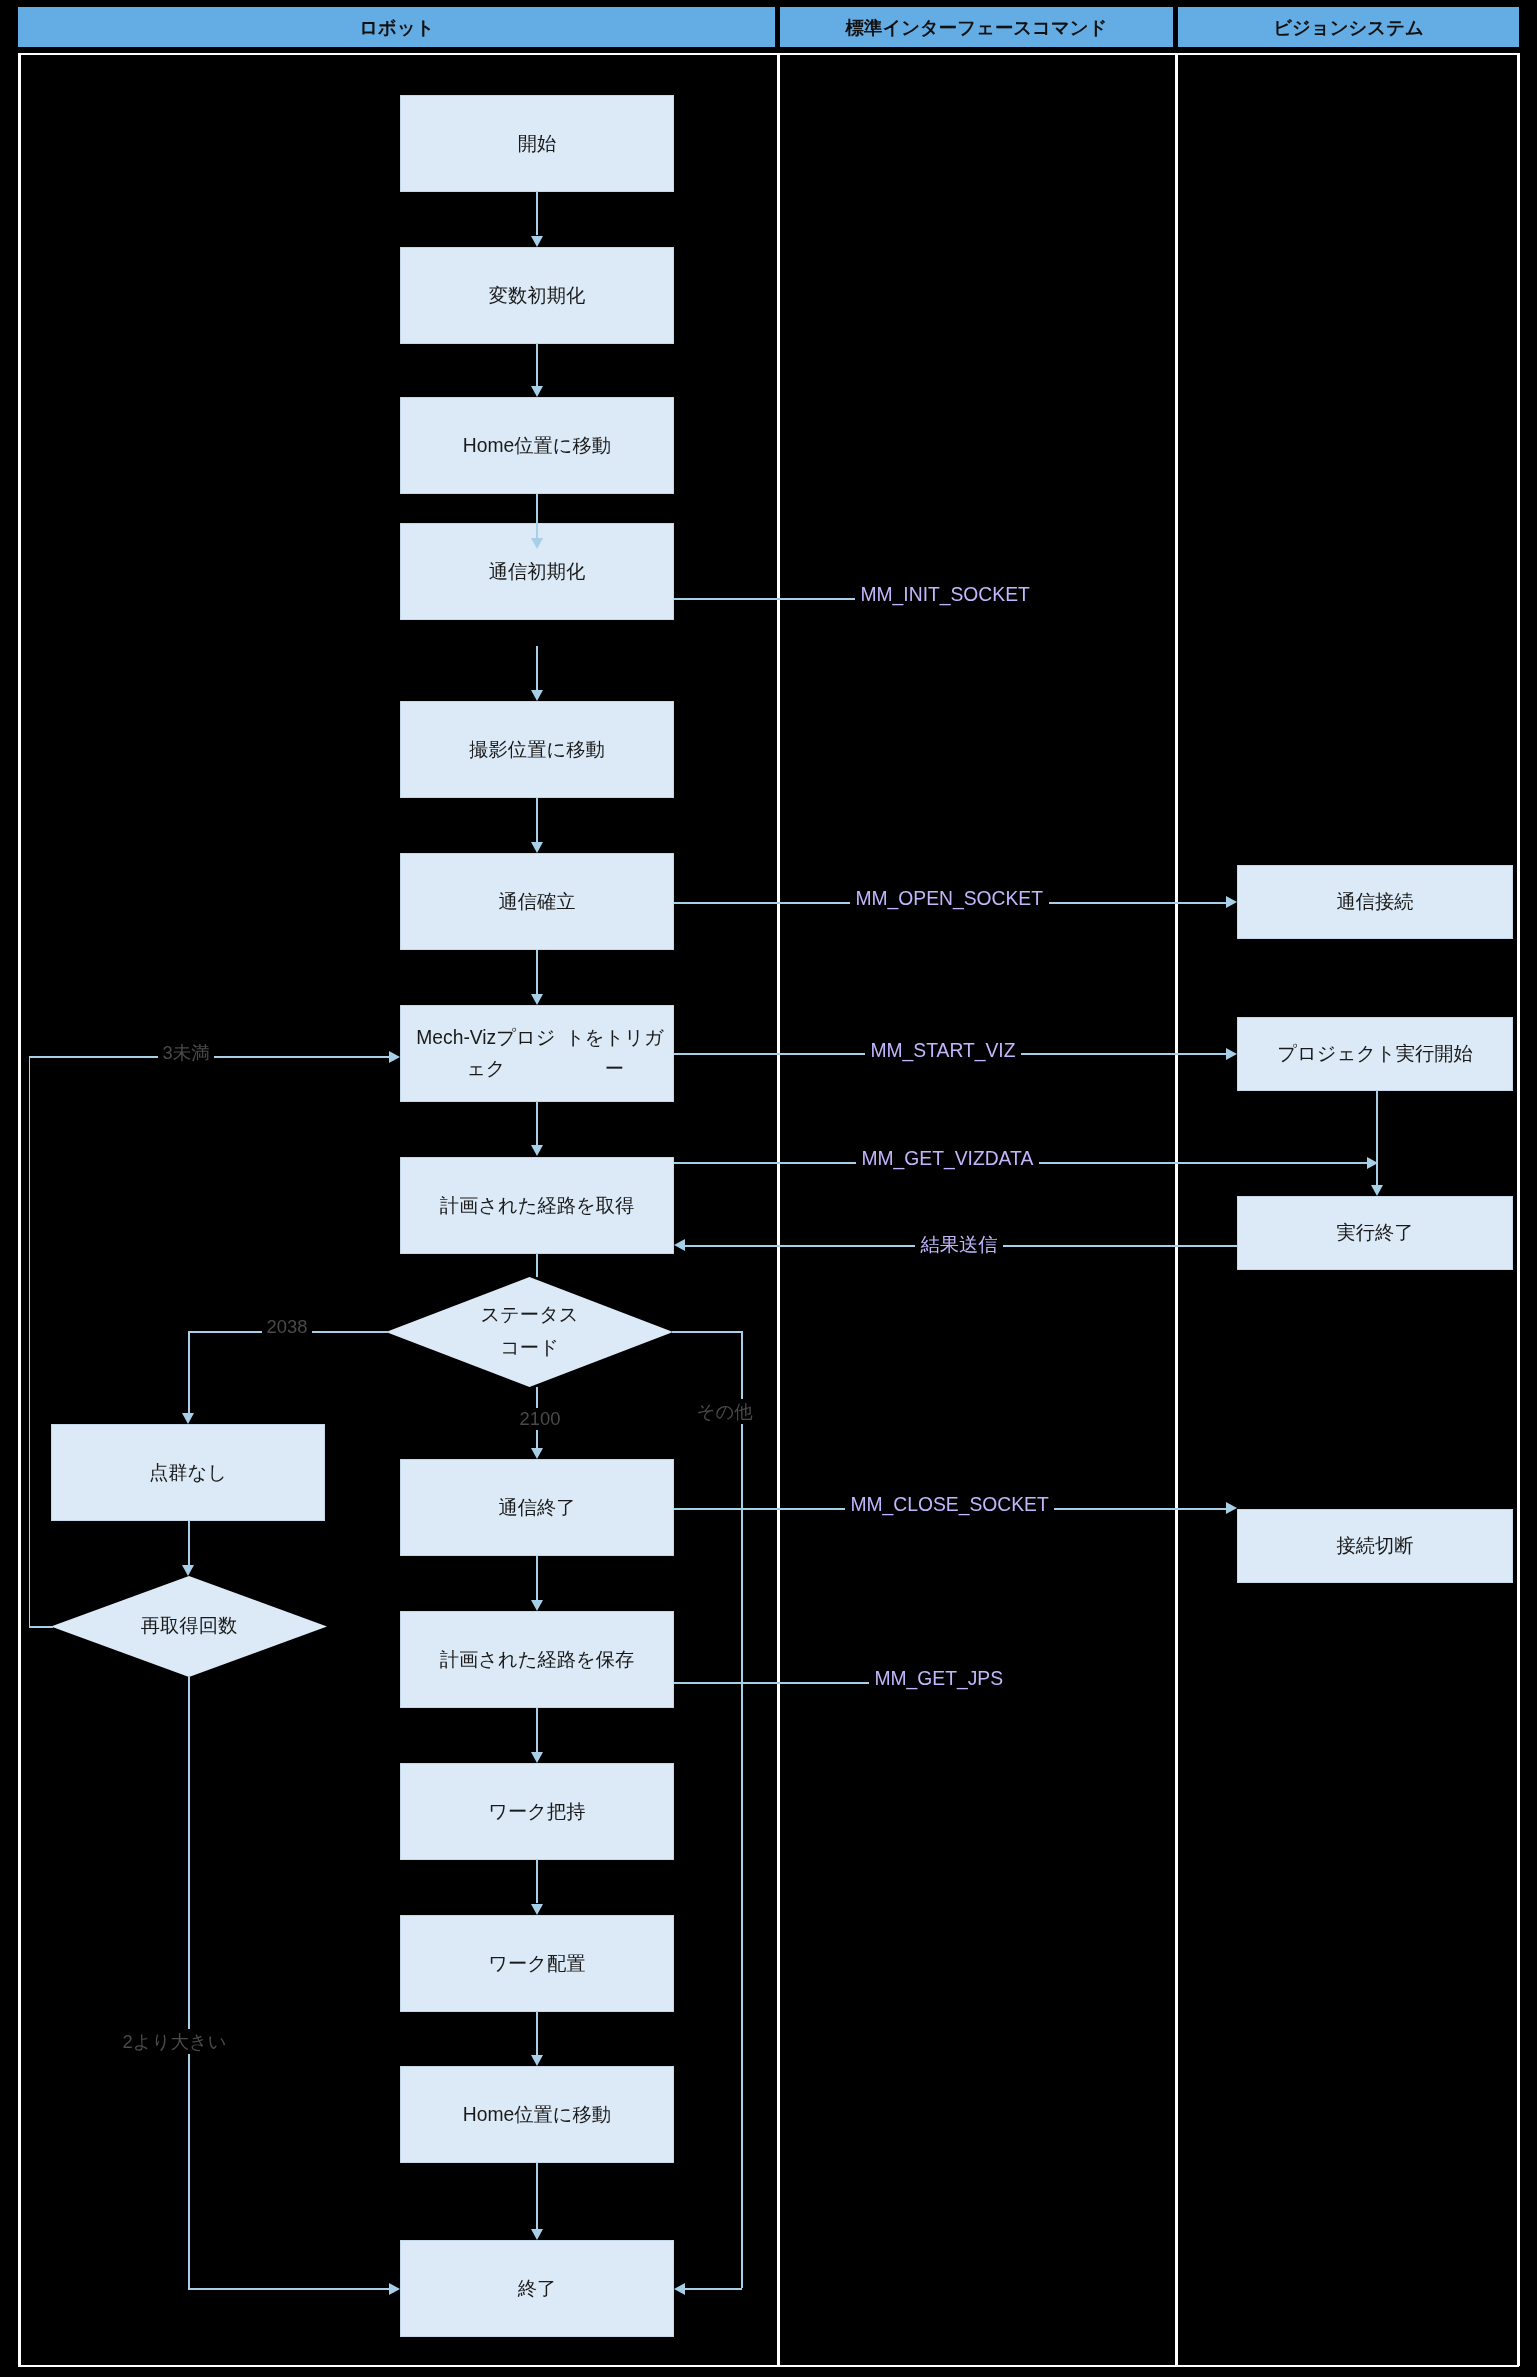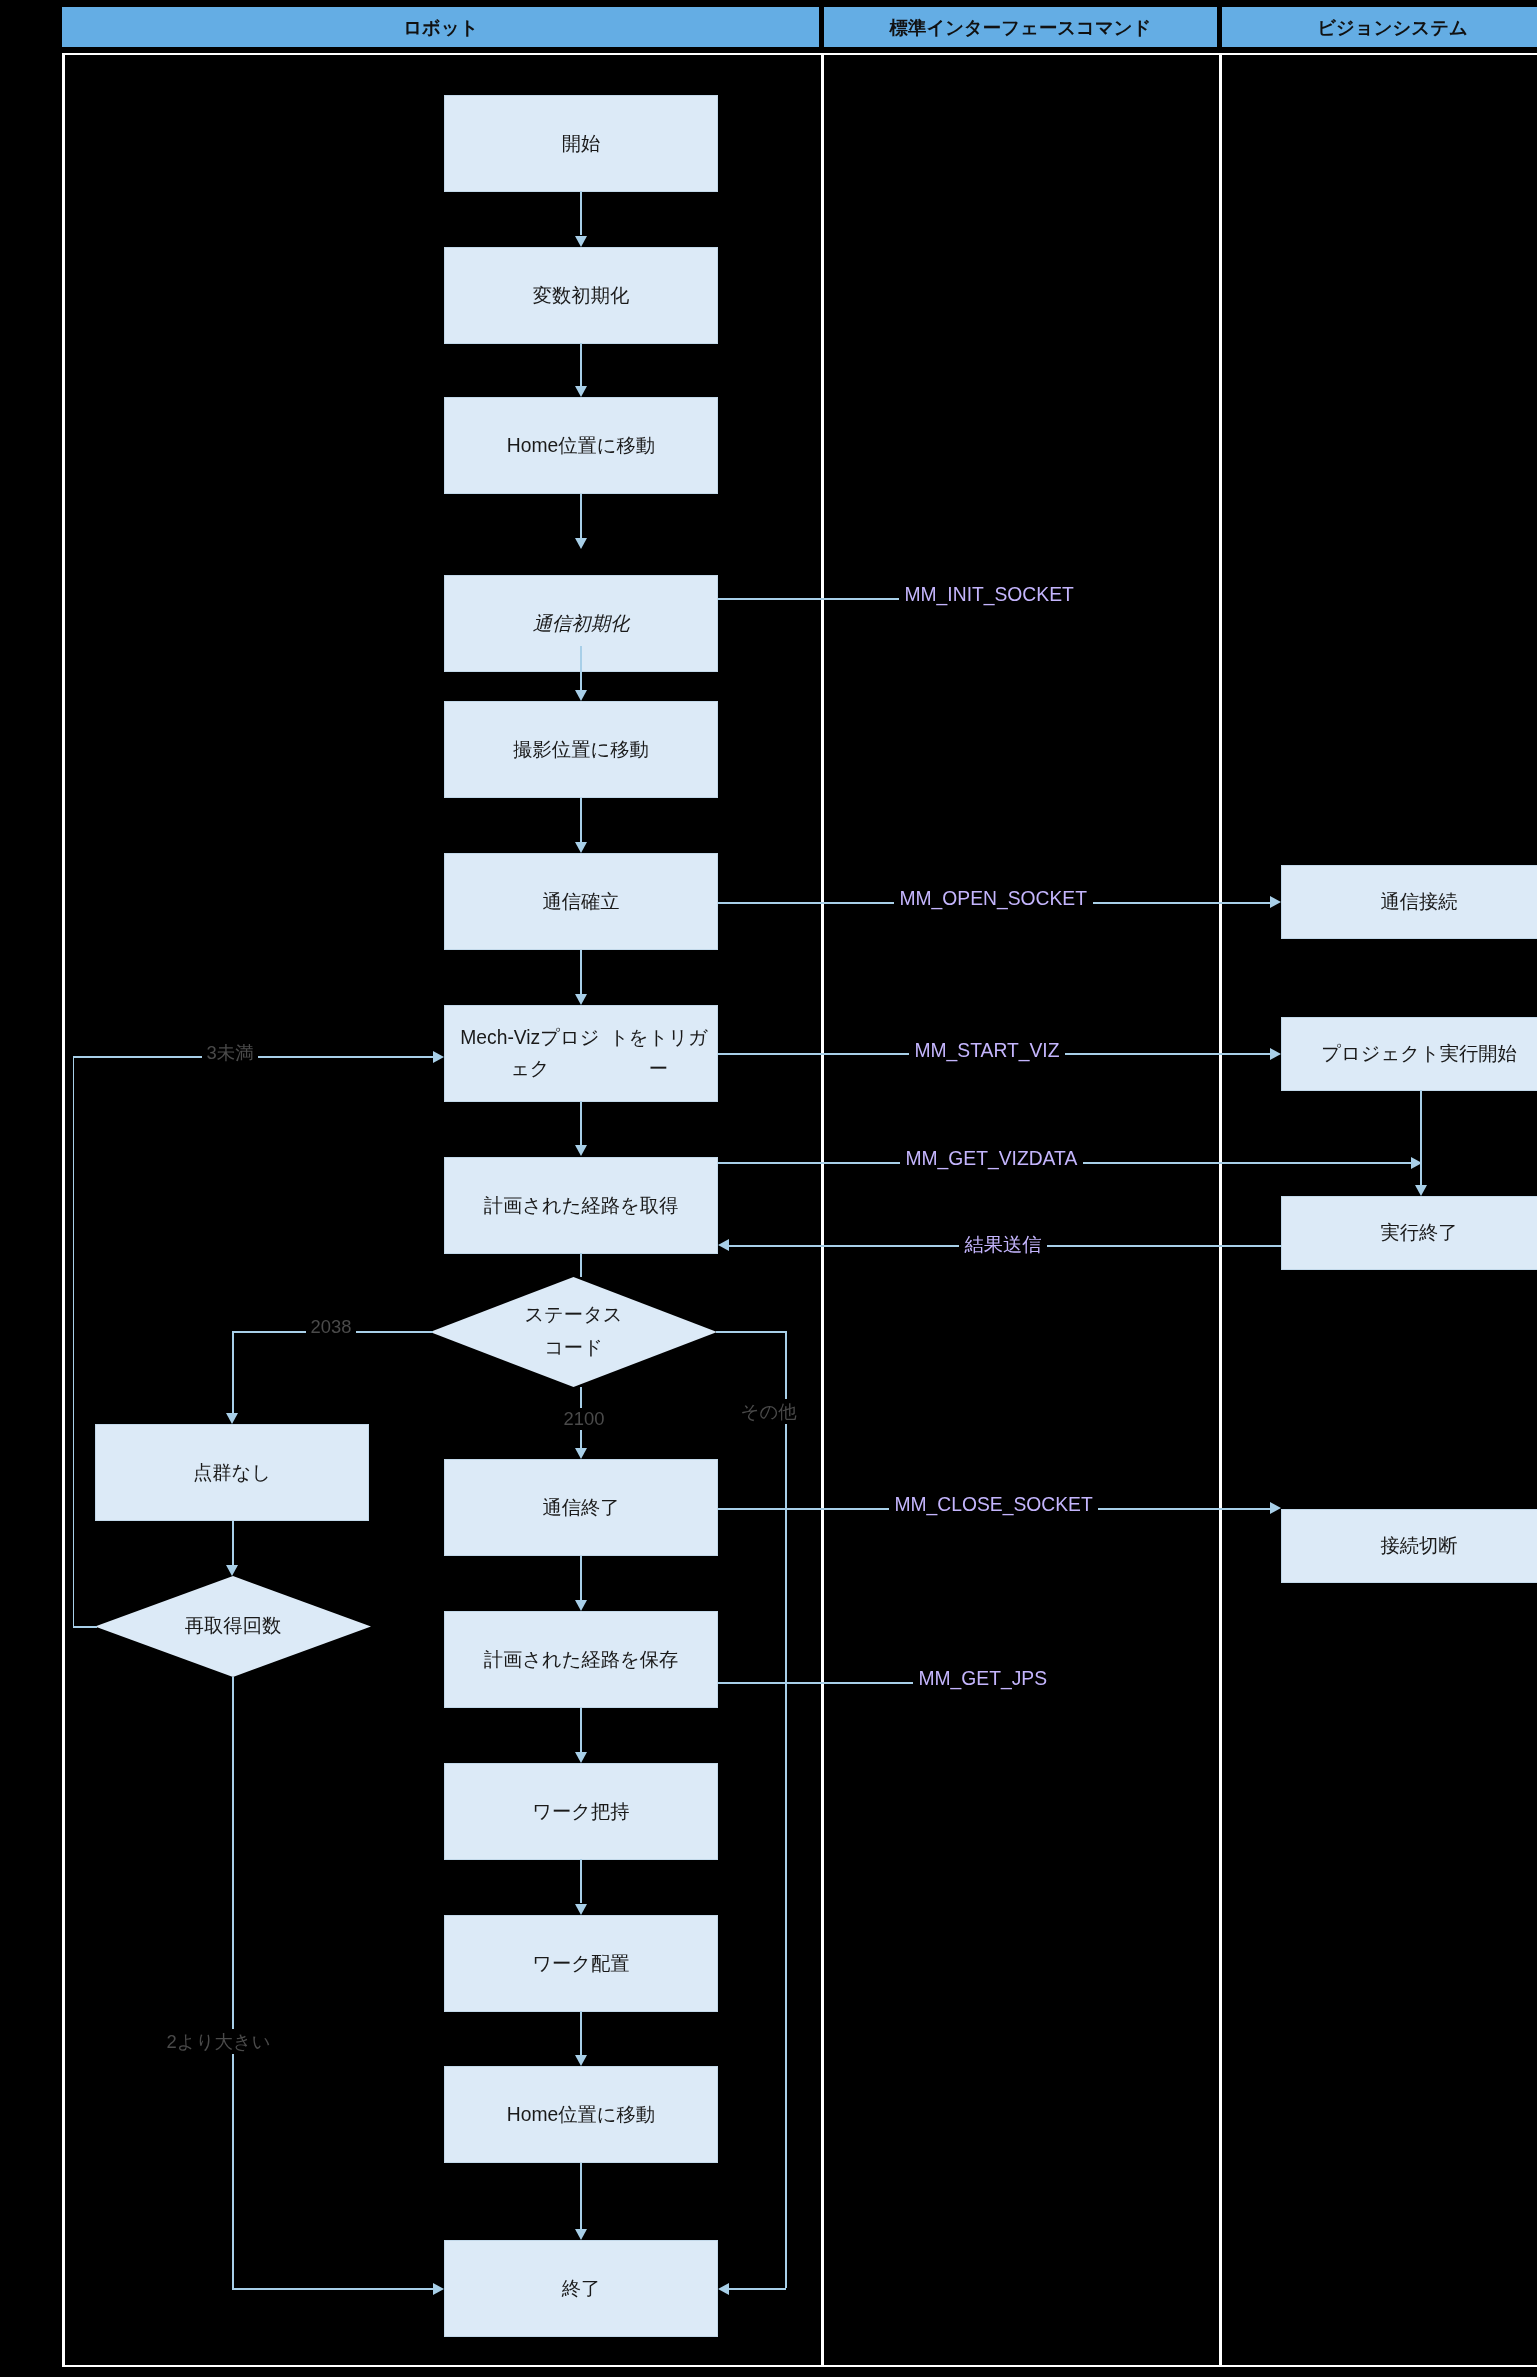--- a/index.html
+++ b/index.html
@@ -1,18 +1,18 @@
 <!DOCTYPE html>
 <html style="font-size:14.7px"><head>
 <meta charset="utf-8">
 <style>
   html,body{margin:0;padding:0;background:#000;}
   body{width:1537px;height:2377px;overflow:hidden;
        font-family:"Liberation Sans","DejaVu Sans",sans-serif;}
-  #canvas{position:relative;width:1258px;height:2377px;background:#000;margin-left:44px;}
+  #canvas{position:relative;width:1258px;height:2377px;background:#000;}
 
   .lane-header{position:absolute;background:#64ade4;display:flex;
        align-items:center;justify-content:center;
        font-weight:bold;font-size:18.4px;color:#111;}
   .lane-div{position:absolute;background:#ffffff;width:2.8px;}
   .lane-top{position:absolute;background:#ffffff;height:1.8px;}
 
   .node{position:absolute;background:#dceaf7;border:0.9px solid #c3d9ea;
         display:flex;align-items:center;justify-content:center;
         text-align:center;font-size:19.3px;color:#1a1a1a;line-height:1.45;
@@ -67,21 +67,21 @@
 
   <div class="node" style="left:400px;top:95px;width:274px;height:97px;">
     <span>開始</span>
   </div>
   <div class="node" style="left:400px;top:247px;width:274px;height:97px;">
     <span>変数初期化</span>
   </div>
   <div class="node" style="left:400px;top:397px;width:274px;height:97px;">
     <span>Home位置に移動</span>
   </div>
-  <div class="node" style="left:400px;top:575px;width:274px;height:97px;font-style:italic;">
+  <div class="node" style="left:400px;top:523px;width:274px;height:97px;">
     <span>通信初期化</span>
   </div>
   <div class="node" style="left:400px;top:701px;width:274px;height:97px;">
     <span>撮影位置に移動</span>
   </div>
   <div class="node" style="left:400px;top:853px;width:274px;height:97px;">
     <span>通信確立</span>
   </div>
   <div class="node two-line" style="left:400px;top:1005px;width:274px;height:97px;flex-direction:row;">
     <span>Mech-Vizプロジェク</span>

